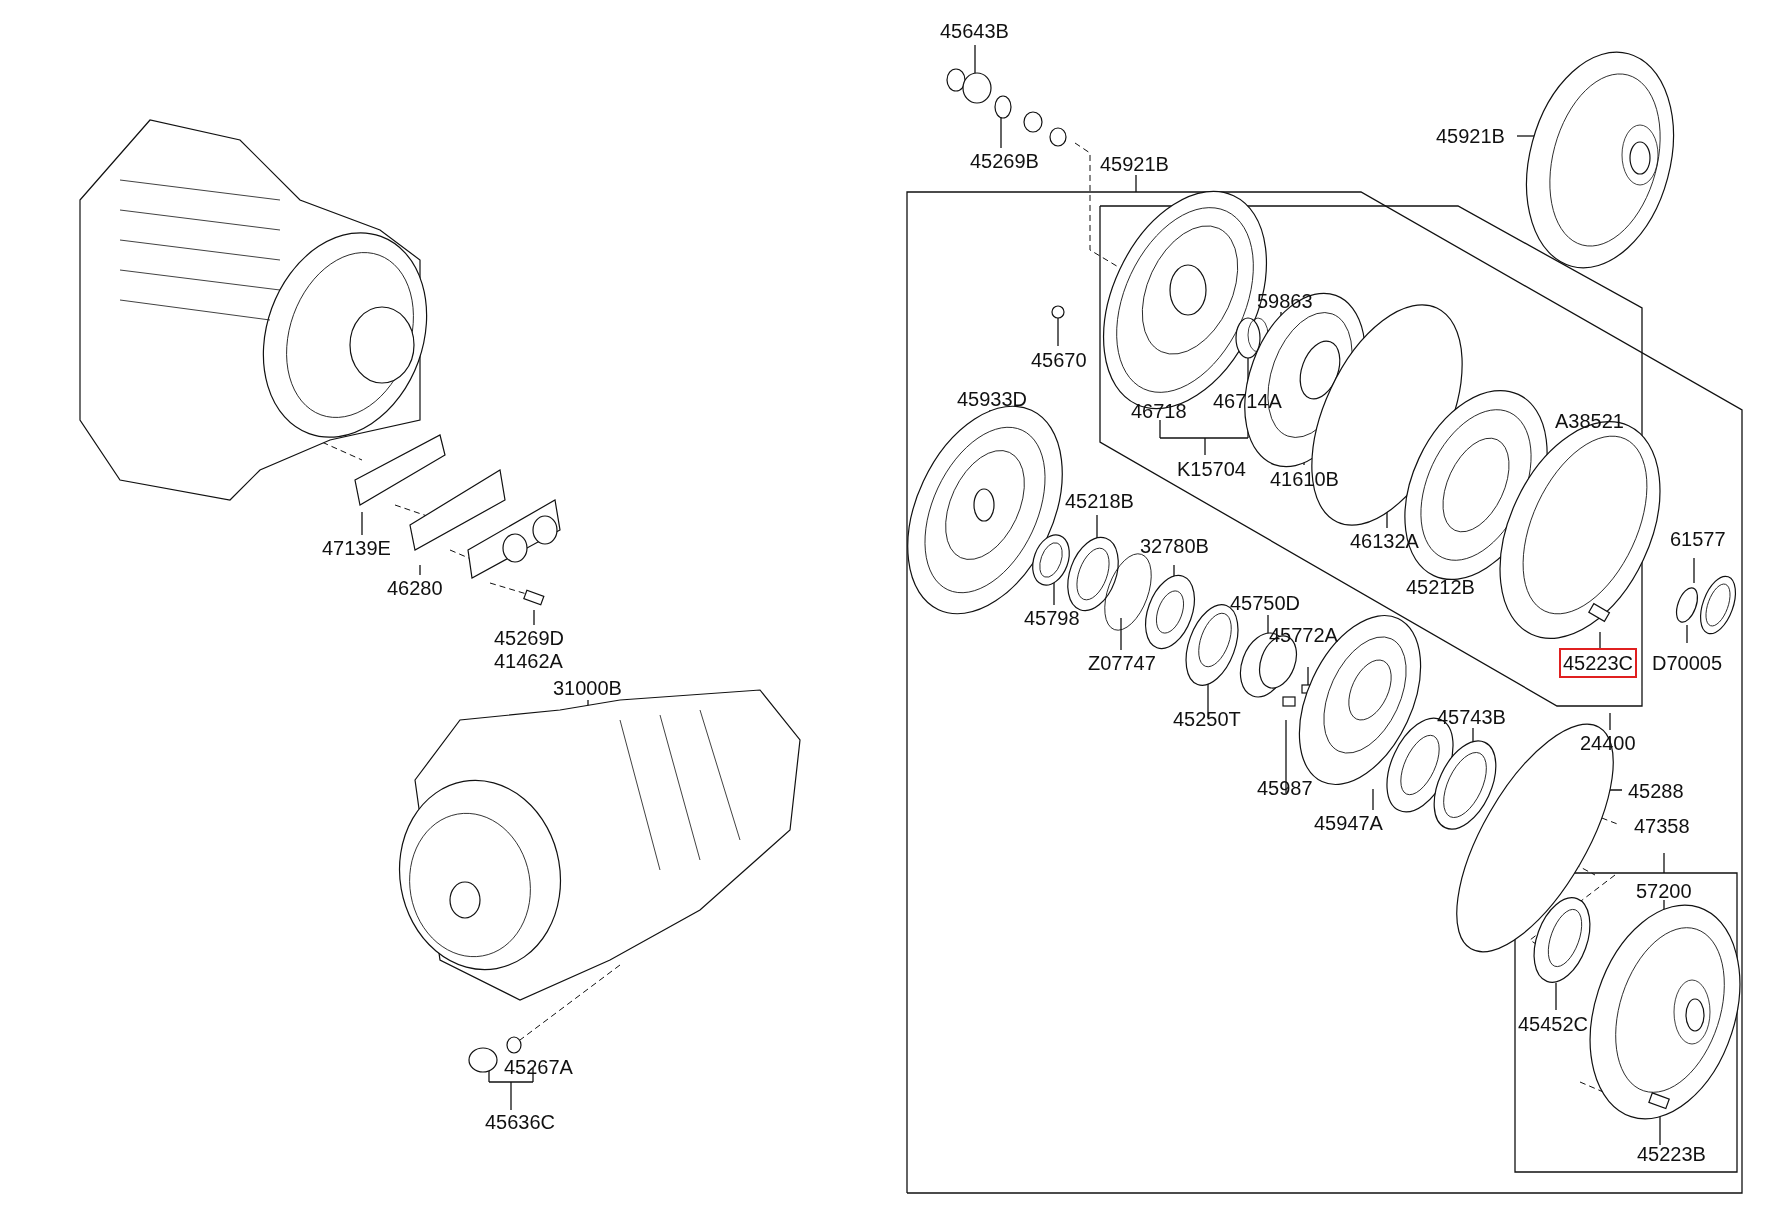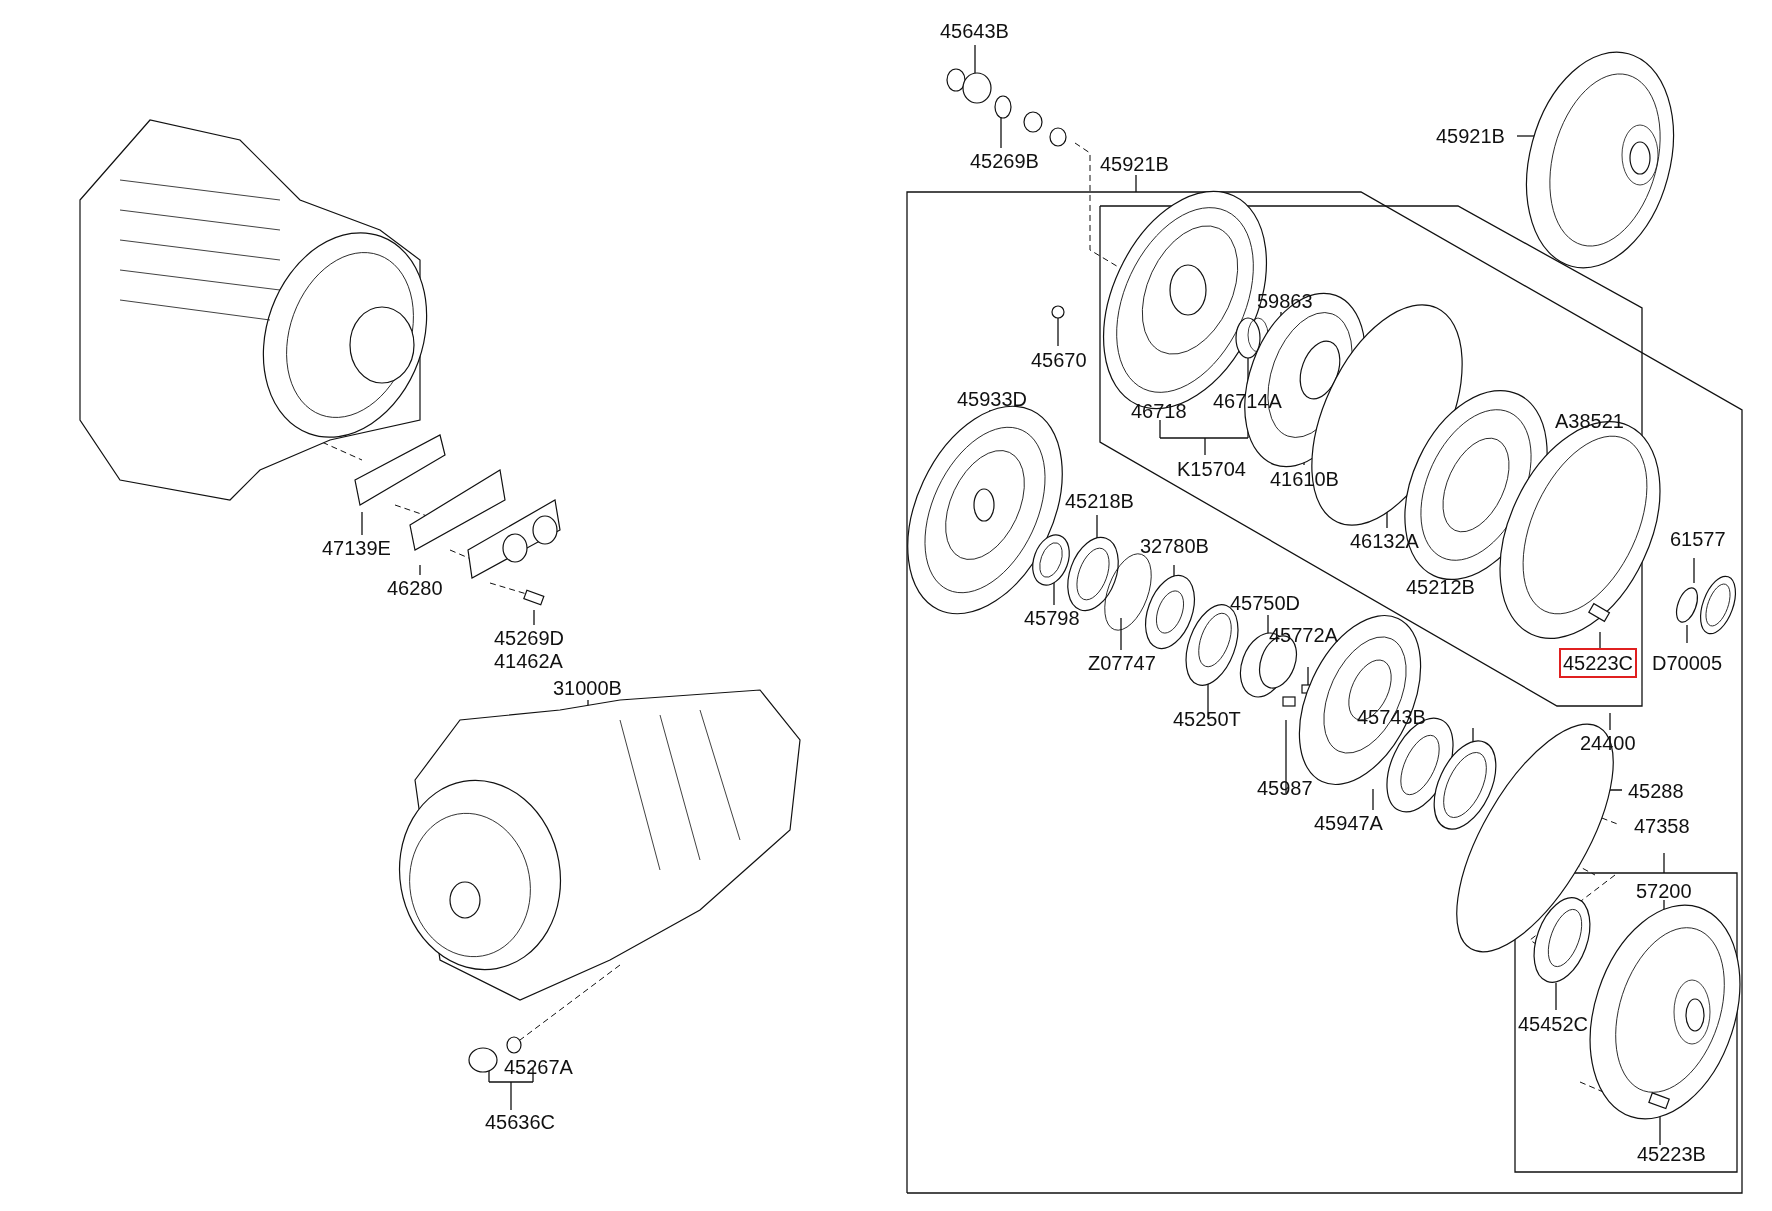--- a/index.html
+++ b/index.html
@@ -275,21 +275,21 @@
   <div class="lbl" style="left:957px;top:388px">45933D</div>
   <div class="lbl" style="left:1065px;top:490px">45218B</div>
   <div class="lbl" style="left:1140px;top:535px">32780B</div>
   <div class="lbl" style="left:1024px;top:607px">45798</div>
   <div class="lbl" style="left:1088px;top:652px">Z07747</div>
   <div class="lbl" style="left:1230px;top:592px">45750D</div>
   <div class="lbl" style="left:1269px;top:624px">45772A</div>
   <div class="lbl" style="left:1173px;top:708px">45250T</div>
   <div class="lbl" style="left:1257px;top:777px">45987</div>
   <div class="lbl" style="left:1314px;top:812px">45947A</div>
-  <div class="lbl" style="left:1357px;top:706px">45743B</div>
+  <div class="lbl" style="left:1437px;top:706px">45743B</div>
   <div class="lbl" style="left:1670px;top:528px">61577</div>
   <div class="lbl" style="left:1652px;top:652px">D70005</div>
   <div class="lbl hl" style="left: 1563px; top: 652px; outline-color: rgb(224, 32, 32);">45223C</div>
   <div class="lbl" style="left:1580px;top:732px">24400</div>
   <div class="lbl" style="left:1628px;top:780px">45288</div>
   <div class="lbl" style="left:1634px;top:815px">47358</div>
   <div class="lbl" style="left:1636px;top:880px">57200</div>
   <div class="lbl" style="left:1518px;top:1013px">45452C</div>
   <div class="lbl" style="left:1637px;top:1143px">45223B</div>
   <div class="lbl" style="left:322px;top:537px">47139E</div>

